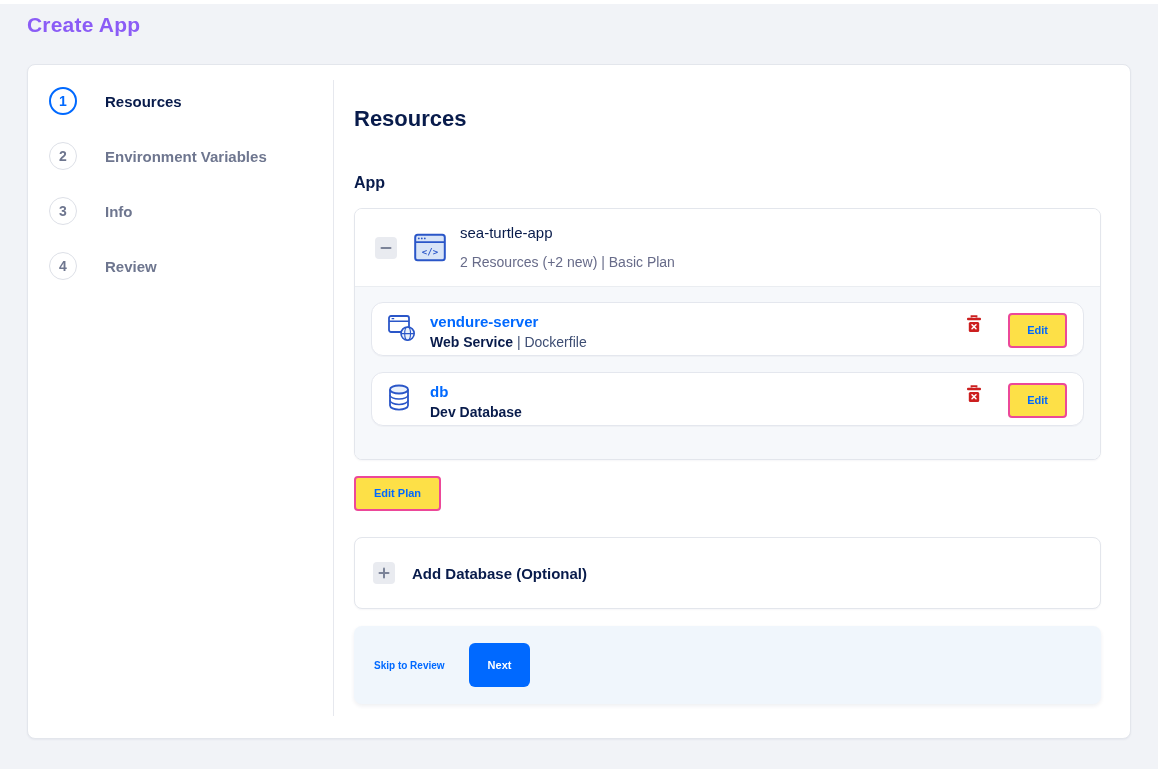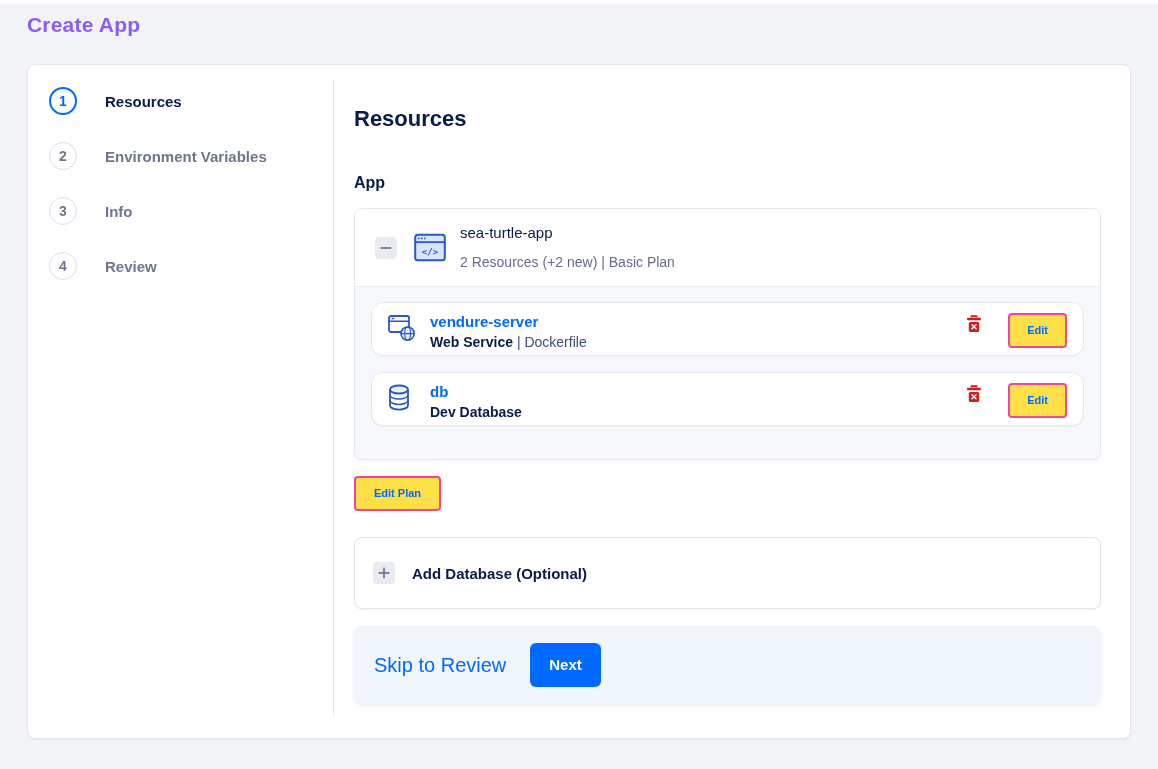--- a/index.html
+++ b/index.html
@@ -101,25 +101,25 @@
     display:flex; align-items:center; padding:0 18px;
     cursor:pointer;
   }
   .add-resource .add-label { margin-left:17px; font-size:15px; font-weight:700; color:#081b4b; }
   .footer-bar {
     margin-top:17px; height:78px;
     background:#f0f6fc; border-radius:8px;
     box-shadow:0 2px 4px rgba(8,27,75,.07);
     display:flex; align-items:center; padding:0 20px;
   }
-  .skip-link { font-size:20px; font-weight:400; color:#0069ff; text-decoration:none; cursor:pointer; }
+  .skip-link { font-size:10px; font-weight:700; color:#0069ff; text-decoration:none; cursor:pointer; }
   .btn-primary {
     margin-left:24px;
     background:#0069ff; color:#fff; border:none; border-radius:6px;
-    font-size:15px; font-weight:700; font-family:inherit;
+    font-size:11px; font-weight:700; font-family:inherit;
     padding:13px 19px; line-height:18px; cursor:pointer;
   }
 </style>
 </head>
 <body>
 
 <div>
   <div class="top-strip"></div>
   <h1 class="page-title">Create App</h1>
 

